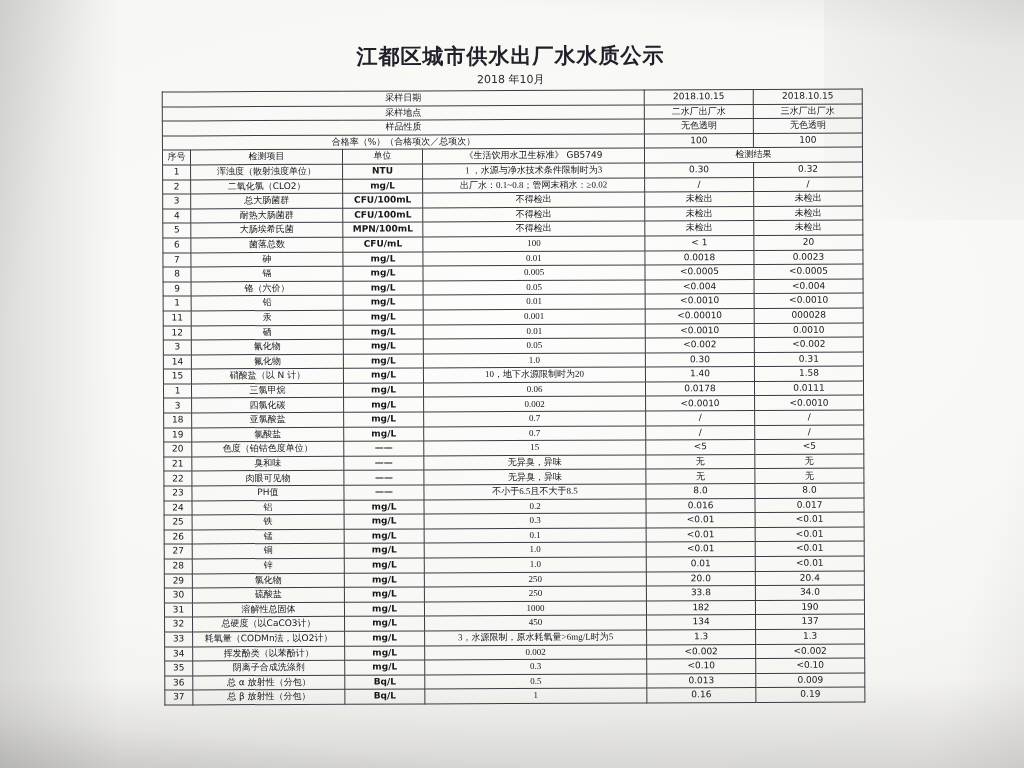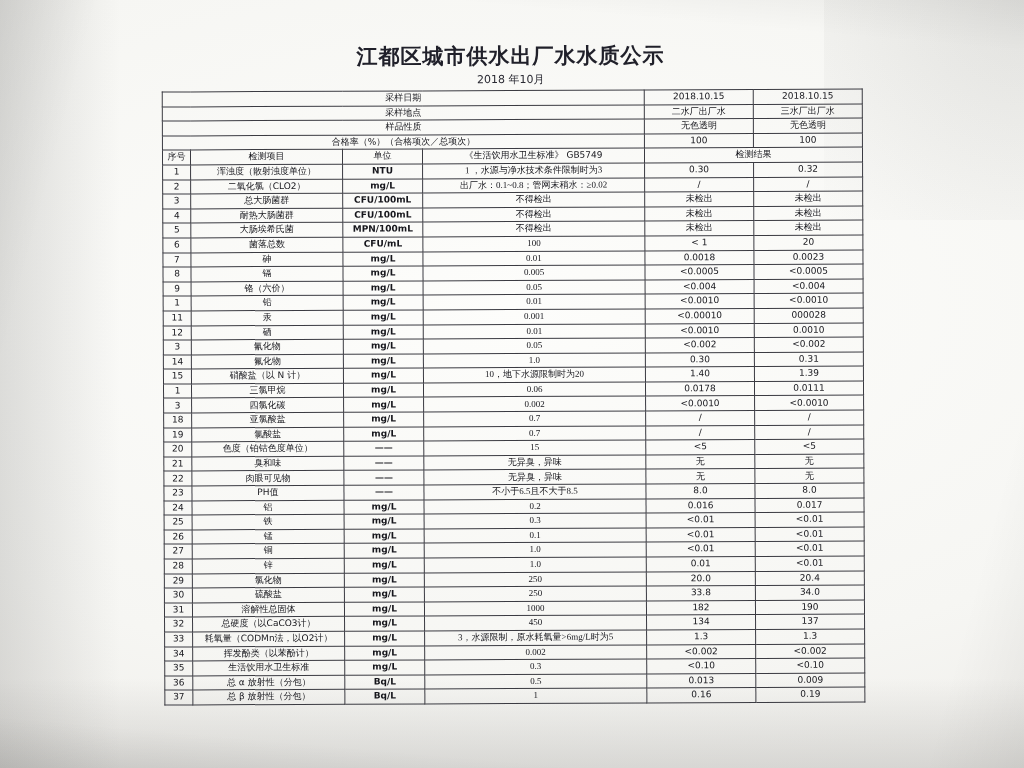--- a/index.html
+++ b/index.html
@@ -265,21 +265,21 @@
           <td class="std">1.0</td>
           <td class="res">0.30</td>
           <td class="res">0.31</td>
         </tr>
       <tr>
           <td class="idx">15</td>
           <td class="left">硝酸盐（以 N 计）</td>
           <td class="unit">mg/L</td>
           <td class="std">10，地下水源限制时为20</td>
           <td class="res">1.40</td>
-          <td class="res">1.39</td>
+          <td class="res">1.58</td>
         </tr>
       <tr>
           <td class="idx">1</td>
           <td class="left">三氯甲烷</td>
           <td class="unit">mg/L</td>
           <td class="std">0.06</td>
           <td class="res">0.0178</td>
           <td class="res">0.0111</td>
         </tr>
       <tr>
@@ -421,21 +421,21 @@
       <tr>
           <td class="idx">34</td>
           <td class="left">挥发酚类（以苯酚计）</td>
           <td class="unit">mg/L</td>
           <td class="std">0.002</td>
           <td class="res">&lt;0.002</td>
           <td class="res">&lt;0.002</td>
         </tr>
       <tr>
           <td class="idx">35</td>
-          <td class="left">生活饮用水卫生标准</td>
+          <td class="left">阴离子合成洗涤剂</td>
           <td class="unit">mg/L</td>
           <td class="std">0.3</td>
           <td class="res">&lt;0.10</td>
           <td class="res">&lt;0.10</td>
         </tr>
       <tr>
           <td class="idx">36</td>
           <td class="left">总 α 放射性（分包）</td>
           <td class="unit">Bq/L</td>
           <td class="std">0.5</td>

